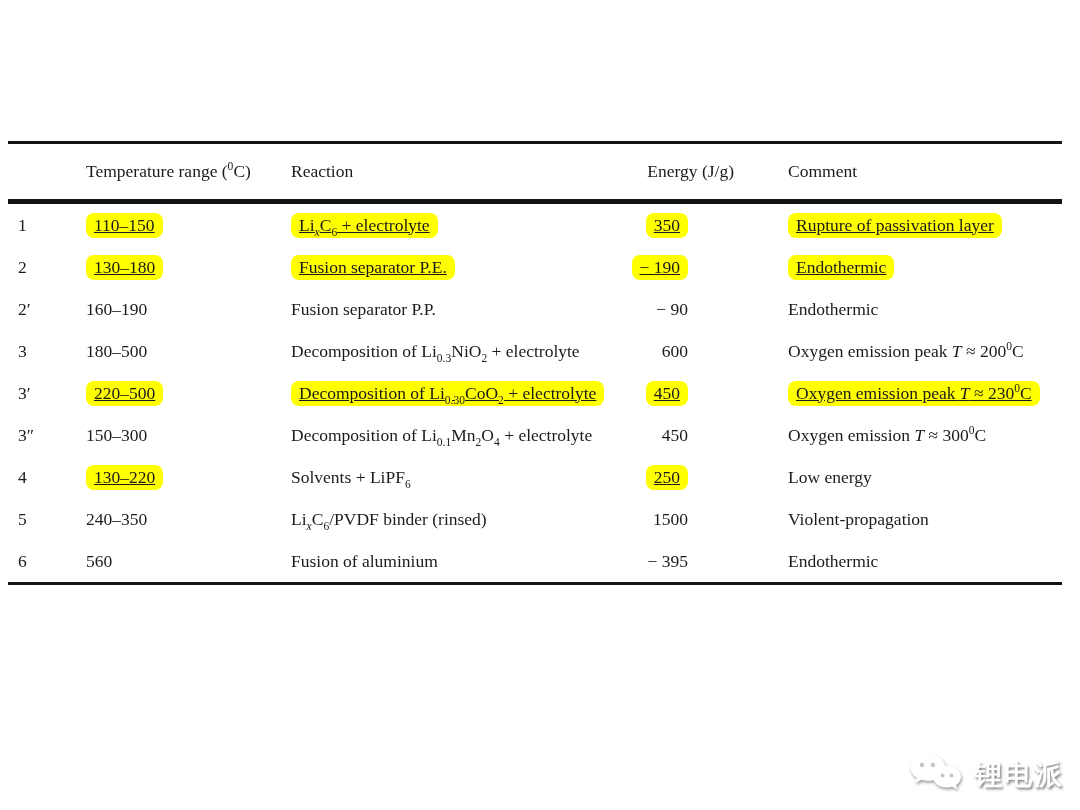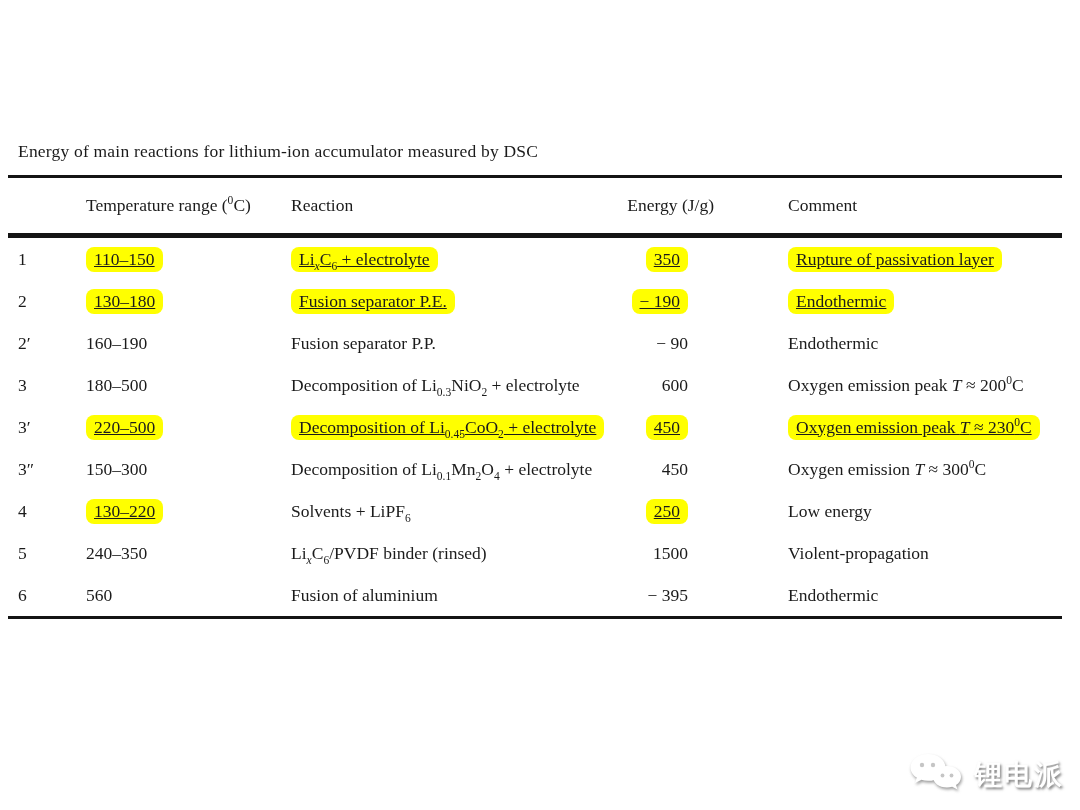--- a/index.html
+++ b/index.html
@@ -11,40 +11,39 @@
   .table-title{margin:0 0 13px 10px;font-size:17.5px;font-weight:normal;letter-spacing:.2px;white-space:nowrap;}
   table{border-collapse:collapse;table-layout:fixed;width:100%;
         border-top:3px solid #141414;border-bottom:3px solid #141414;}
   thead th{
     font-weight:normal;text-align:left;font-size:17.5px;height:53px;vertical-align:middle;
     border-bottom:5px solid #141414;white-space:nowrap;margin-left:9px;
   }
   tbody td{height:40px;vertical-align:middle;font-size:17.5px;white-space:nowrap;}
   td.c-num, th.c-num{padding-left:10px;}
   td.c-energy, th.c-energy{text-align:right;padding-right:10px;}
-  th.c-energy .th-shift{position:relative;left:26px;}
+  th.c-energy .th-shift{position:relative;left:46px;}
   td.c-comment, th.c-comment{padding-left:90px;}
   sub{font-size:66%;line-height:0;}
   sup{font-size:66%;line-height:0;}
   em{font-style:italic;}
   .hl{background:var(--hl,#ffff00);padding:2px 8px 3px;border-radius:8px;box-decoration-break:clone;text-decoration:underline;}
   .plain{padding:2px 0 3px;}
   
   .watermark{position:absolute;right:16px;bottom:12px;display:flex;align-items:center;gap:10px;}
   .wm-icon{filter:drop-shadow(1.5px 2px 1.5px rgba(125,125,125,.75));}
   .wm-text{
     font-family:"Liberation Sans", sans-serif;font-weight:bold;font-size:28px;color:#ffffff;
     letter-spacing:2px;text-shadow:1.5px 2px 2.5px rgba(120,120,120,.9);
   }
 </style>
 </head>
 <body>
 
 <div class="sheet">
-  <p class="table-title">Energy of main reactions for lithium-ion accumulator measured by DSC</p>
   <table>
     <colgroup>
       <col style="width:77px">
         <col style="width:205px">
         <col style="width:300px">
         <col style="width:108px">
         <col>
     </colgroup>
     <thead>
       <tr>
@@ -80,21 +79,21 @@
         <tr>
           <td class="c-num"><span class="plain">3</span></td>
           <td class="c-temp"><span class="plain">180–500</span></td>
           <td class="c-react"><span class="plain">Decomposition of Li<sub>0.3</sub>NiO<sub>2</sub> + electrolyte</span></td>
           <td class="c-energy"><span class="plain">600</span></td>
           <td class="c-comment"><span class="plain">Oxygen emission peak <em>T</em> ≈ 200<sup>0</sup>C</span></td>
         </tr>
         <tr>
           <td class="c-num"><span class="plain">3′</span></td>
           <td class="c-temp"><span class="hl">220–500</span></td>
-          <td class="c-react"><span class="hl">Decomposition of Li<sub>0.45</sub>CoO<sub>2</sub> + electrolyte</span></td>
+          <td class="c-react"><span class="hl">Decomposition of Li<sub>0.30</sub>CoO<sub>2</sub> + electrolyte</span></td>
           <td class="c-energy"><span class="hl">450</span></td>
           <td class="c-comment"><span class="hl">Oxygen emission peak <em>T</em> ≈ 230<sup>0</sup>C</span></td>
         </tr>
         <tr>
           <td class="c-num"><span class="plain">3″</span></td>
           <td class="c-temp"><span class="plain">150–300</span></td>
           <td class="c-react"><span class="plain">Decomposition of Li<sub>0.1</sub>Mn<sub>2</sub>O<sub>4</sub> + electrolyte</span></td>
           <td class="c-energy"><span class="plain">450</span></td>
           <td class="c-comment"><span class="plain">Oxygen emission <em>T</em> ≈ 300<sup>0</sup>C</span></td>
         </tr>

